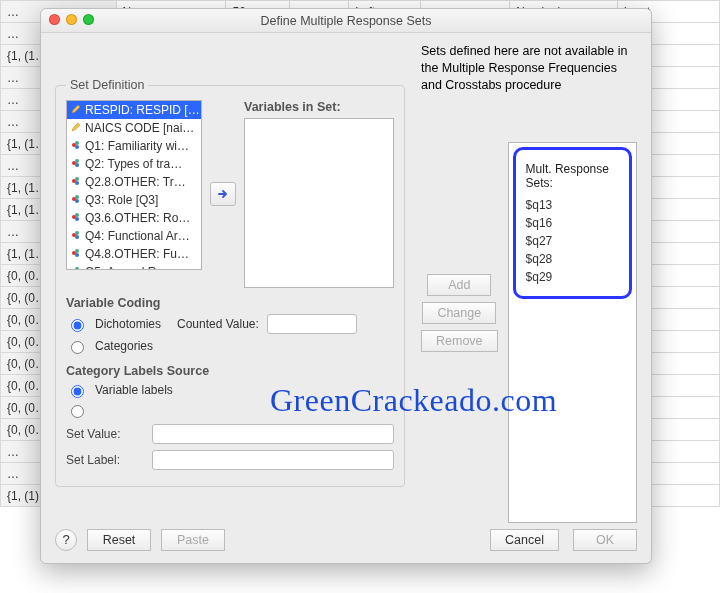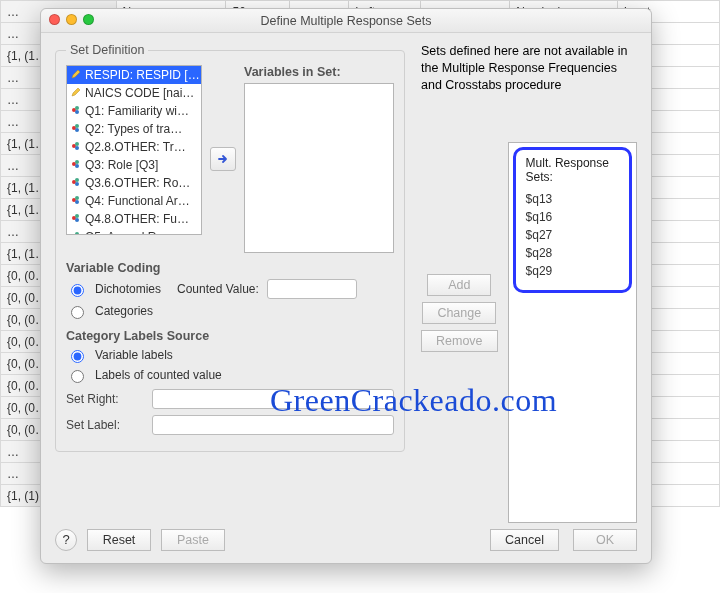--- a/index.html
+++ b/index.html
@@ -78,21 +78,21 @@
   .dot.r { background:#ff5f57; }
   .dot.y { background:#febc2e; }
   .dot.g { background:#28c840; }
 
   .dbody {
     flex: 1;
     display: flex;
     padding: 10px 14px 6px 14px;
     gap: 16px;
   }
-  .leftcol { flex: 1.2; display:flex; flex-direction:column; }
+  .leftcol { flex: 1.2; display:flex; flex-direction:column;margin-top:35px; }
   .rightcol { flex: 1; display:flex; flex-direction:column; }
 
   fieldset.group {
     border: 1px solid #cfcfcf;
     border-radius: 4px;
     padding: 8px 10px 10px 10px;
     margin: 0 0 10px 0;
   }
   fieldset.group > legend {
     padding: 0 4px;
@@ -158,21 +158,21 @@
   .mrsets {
     border:1px solid #b5b5b5;
     background:#fff;
     flex:1;
     margin-top:8px;
   }
   .mrsets-highlight {
     border: 3px solid #2a36ff;
     border-radius: 10px;
     margin: 4px;
-    padding: 6px 10px 10px 10px;
+    padding: 12px 10px 10px 10px;
   }
   .mrsets-highlight .hlabel { color:#222; margin-bottom:6px; }
   .mrsets-highlight .setitem { padding:2px 0; }
 
   .btn {
     border:1px solid #bcbcbc;
     border-radius:0;
     background: linear-gradient(#fdfdfd,#ececec);
     padding: 3px 14px;
     font-size:12.5px;
@@ -573,26 +573,25 @@
         </div>
 
         <div style="margin-top:10px">
           <span class="lab">Category Labels Source</span>
           <div class="radio-row">
             <input type="radio" checked="" style="">
             <span>Variable labels</span>
           </div>
           <div class="radio-row">
             <input type="radio" style="">
-            <span>Labels of counted value</span>
           </div>
         </div>
 
         <div class="row">
-          <span class="rlab">Set Right:</span>
+          <span class="rlab">Set Value:</span>
           <input class="txt" style="flex: 1 1 0%;">
         </div>
         <div class="row">
           <span class="rlab">Set Label:</span>
           <input class="txt" style="flex: 1 1 0%;">
         </div>
       </fieldset>
     </div>
 
     <div class="rightcol">

